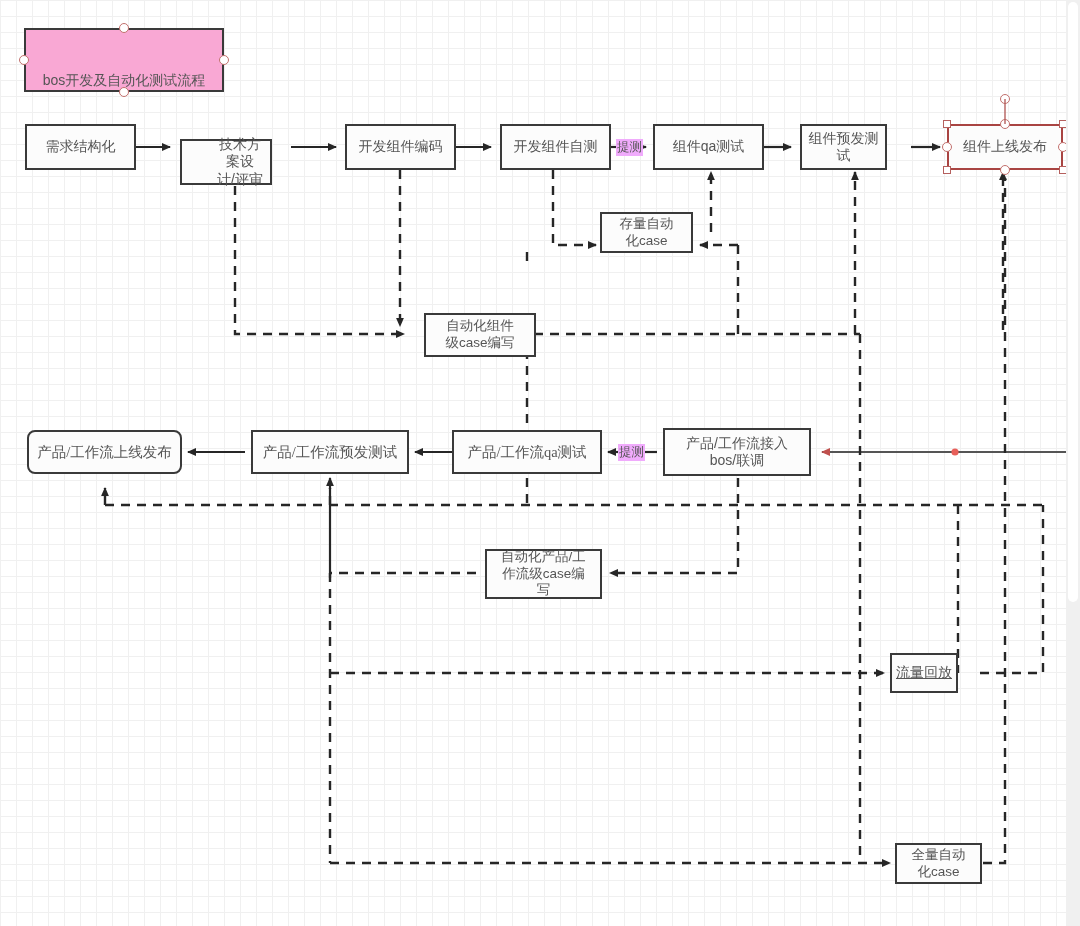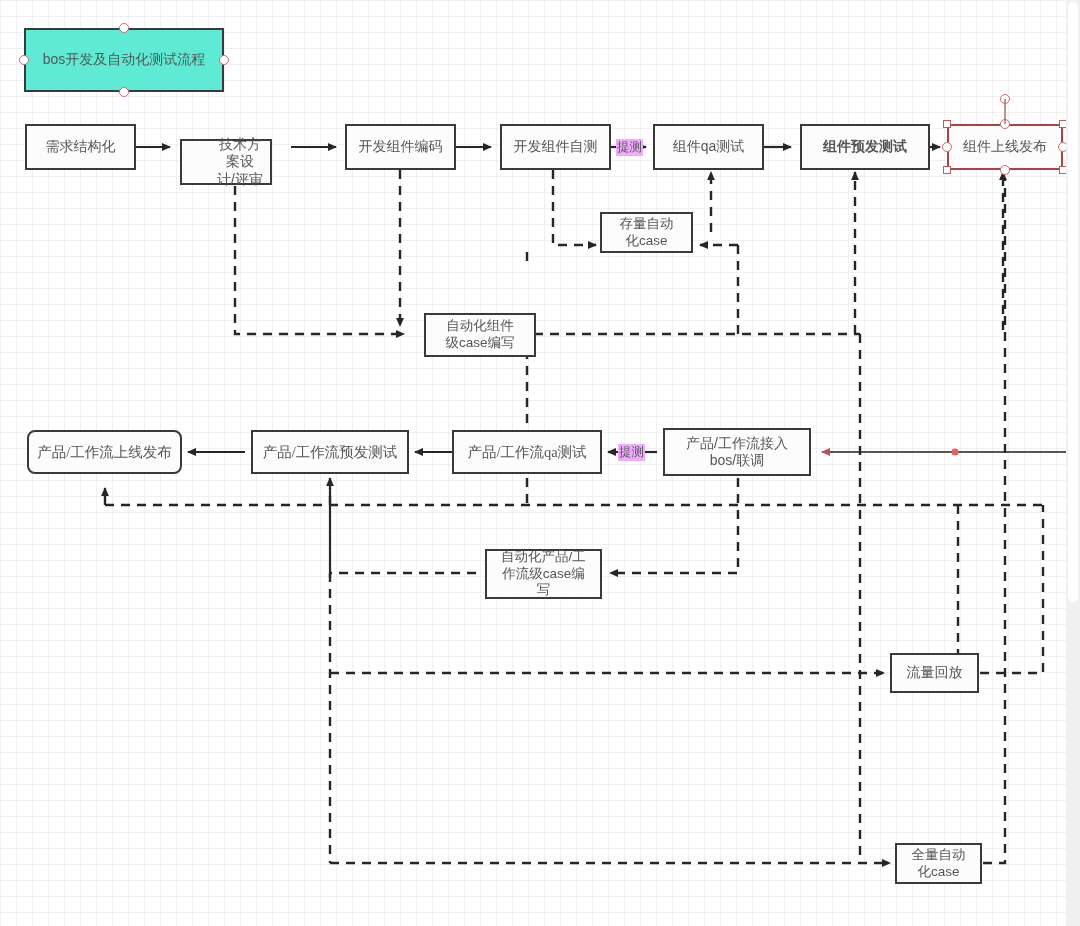--- a/index.html
+++ b/index.html
@@ -40,22 +40,22 @@
     text-align:center;
     color:#555555;
     font-size:14px;
     line-height:1.25;
     padding:2px 4px;
   }
   .node.serif{font-family:"Liberation Serif","DejaVu Serif",serif;font-size:14.5px;}
   .node.selected{border-color:#a94442;}
   .title-node{
     position:absolute;box-sizing:border-box;
-    background:#5eead4;border:2px solid #3a3a3a;
-    display:flex;align-items:center;justify-content:center;
+    background:#f9a8d4;border:2px solid #3a3a3a;
+    display:flex;align-items:flex-end;justify-content:center;
     color:#555;font-size:14px;
   }
   .handle-sq{
     position:absolute;width:8px;height:8px;
     background:#ffffff;border:1.4px solid #b5605e;
     box-sizing:border-box;
   }
   .handle-ci{
     position:absolute;width:10px;height:10px;border-radius:50%;
     background:#ffffff;border:1.4px solid #c2706d;
@@ -183,21 +183,21 @@
 </div>
 
 <div class="node" style="left:500px;top:124px;width:111px;height:46px;">
   <span>开发组件自测</span>
 </div>
 
 <div class="node" style="left:653px;top:124px;width:111px;height:46px;">
   <span>组件qa测试</span>
 </div>
 
-<div class="node" style="left:800px;top:124px;width:130px;height:46px;font-weight:bold;">
+<div class="node" style="left:800px;top:124px;width:87px;height:46px;">
   <span>组件预发测试</span>
 </div>
 
 <div class="node selected" style="left:947px;top:124px;width:116px;height:46px;">
   <span>组件上线发布</span>
 </div>
 
 <div class="handle-sq" style="left:943px;top:120px;"></div>
 <div class="handle-sq" style="left:1059px;top:120px;"></div>
 <div class="handle-sq" style="left:943px;top:166px;"></div>
@@ -237,21 +237,21 @@
   <span>产品/工作流接入
 bos/联调</span>
 </div>
 
 <div class="node" style="left:485px;top:549px;width:117px;height:50px;white-space:pre-line;font-size:13.5px;">
   <span>自动化产品/工
 作流级case编
 写</span>
 </div>
 
-<div class="node" style="left:890px;top:653px;width:89px;height:40px;">
+<div class="node" style="left:890px;top:653px;width:68px;height:40px;text-decoration:underline;">
   <span>流量回放</span>
 </div>
 
 <div class="node" style="left:895px;top:843px;width:87px;height:41px;white-space:pre-line;font-size:13.5px;">
   <span>全量自动
 化case</span>
 </div>
 
 <div class="elabel" style="left:616px;top:139px;">
   <span>提测</span>

